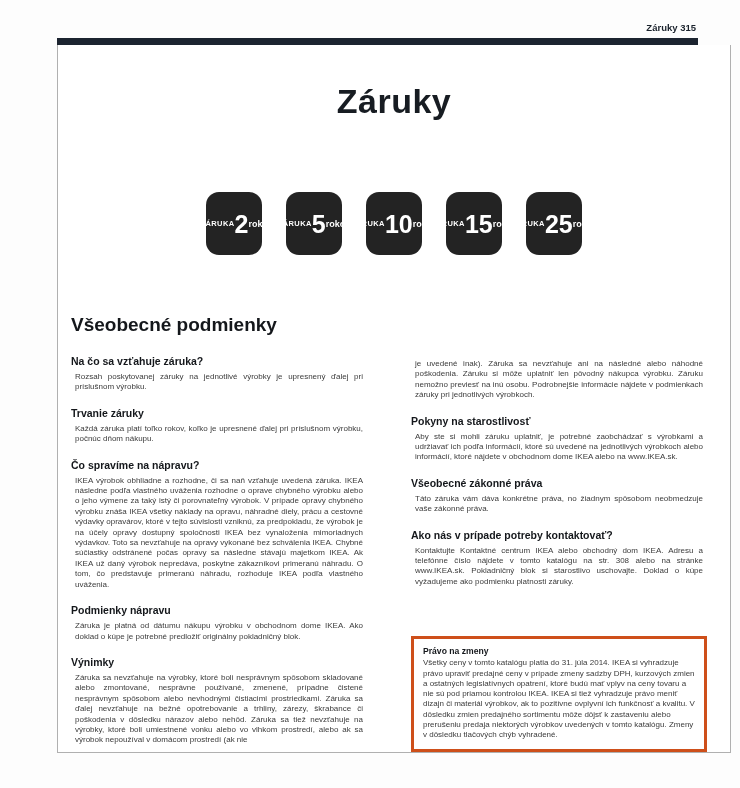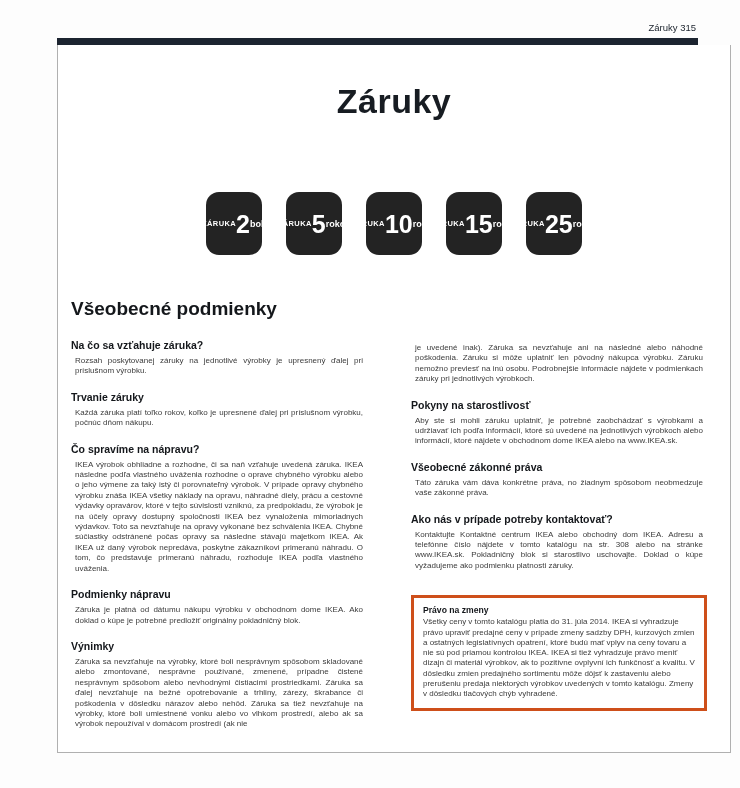--- a/index.html
+++ b/index.html
@@ -6,21 +6,21 @@
   body{
     width:740px;height:788px;
     background:#fdfdfd;
     font-family:"Liberation Sans", sans-serif;
     color:#1a1d22;
     position:relative;
     overflow:hidden;
   }
   .page-label{
     position:absolute;top:22px;right:44px;
-    font-size:9.5px;font-weight:normal;color:#1a222c;
+    font-size:9.5px;font-weight:bold;color:#1a222c;
   }
   .top-rule{
     position:absolute;left:57px;top:38px;width:641px;height:7px;
     background:#1c2430;
   }
   .frame{
     position:absolute;left:57px;top:45px;width:674px;height:708px;
     box-sizing:border-box;
     border:1px solid #b0b0b0;border-top:none;
     background:#ffffff;
@@ -41,39 +41,39 @@
     width:56px;height:63px;
     background:#232323;border-radius:13px;
     color:#ffffff;
     display:flex;align-items:center;justify-content:center;text-align:center;
   }
   .badge-top{font-size:7.5px;font-weight:bold;letter-spacing:.4px;}
   .badge-num{font-size:25px;font-weight:bold;line-height:1;margin:1px 0 0;}
   .badge-unit{font-size:9px;font-weight:bold;margin-top:1px;}
   .section-title{
     font-size:19px;font-weight:bold;color:#14171b;
-    margin-top:43px;
+    margin-top:59px;
   }
   .cols{
     display:flex;gap:44px;margin-top:19px;
   }
   .col{width:296px;}
   .sub{margin-bottom:14px;}
   .sub h4{
     margin:0 0 2px;
     font-size:10.5px;line-height:13px;font-weight:bold;color:#14171b;
   }
   .sub p{
     margin:4px;
     font-size:8px;line-height:10.4px;color:#3b3b3b;
     text-align:justify;
   }
   .notice{
     border:3px solid #ce4f1a;
-    margin-top:24px;
+    margin-top:49px;
     padding:7px 9px 8px;
   }
   .notice h4{
     margin:0 0 2px;
     font-size:8.6px;font-weight:bold;color:#14171b;
   }
   .notice p{
     margin:0;
     font-size:8px;line-height:10.3px;color:#3b3b3b;
     text-align:left;
@@ -86,21 +86,21 @@
 <div class="top-rule"></div>
 
 <div class="frame">
 
   <div class="doc-title">Záruky</div>
 
   <div class="badges">
     <div class="badge">
       <span class="badge-top">ZÁRUKA</span>
       <span class="badge-num">2</span>
-      <span class="badge-unit">boli</span>
+      <span class="badge-unit">roky</span>
     </div>
     <div class="badge">
       <span class="badge-top">ZÁRUKA</span>
       <span class="badge-num">5</span>
       <span class="badge-unit">rokov</span>
     </div>
     <div class="badge">
       <span class="badge-top">ZÁRUKA</span>
       <span class="badge-num">10</span>
       <span class="badge-unit">rokov</span>

